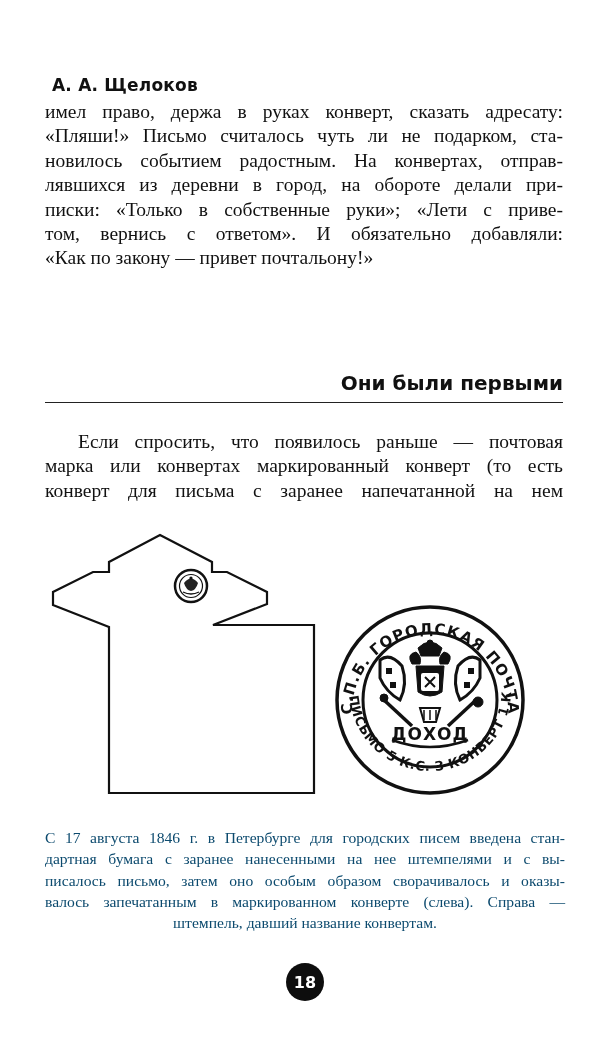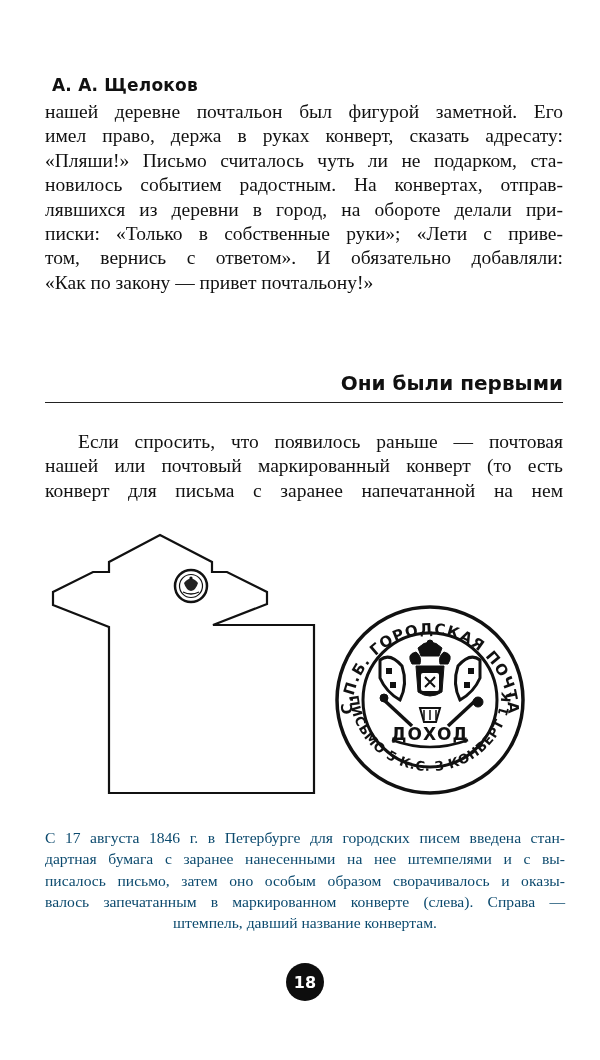--- a/index.html
+++ b/index.html
@@ -43,36 +43,35 @@
   }
 </style>
 </head>
 <body>
 
 <div class="page">
 
   <div class="running-head">А. А. Щелоков</div>
 
   <div class="para p1">
-    <span class="ln">нашей деревне почтальон был фигурой заметной. Его</span>
     <span class="ln">имел право, держа в руках конверт, сказать адресату:</span>
     <span class="ln">«Пляши!» Письмо считалось чуть ли не подарком, ста-</span>
     <span class="ln">новилось событием радостным. На конвертах, отправ-</span>
     <span class="ln">лявшихся из деревни в город, на обороте делали при-</span>
     <span class="ln">писки: «Только в собственные руки»; «Лети с приве-</span>
     <span class="ln">том, вернись с ответом». И обязательно добавляли:</span>
     <span class="ln last">«Как по закону — привет почтальону!»</span>
   </div>
 
   <div class="section-title">Они были первыми</div>
   <div class="rule"></div>
 
   <div class="para p2">
     <span class="ln indent">Если спросить, что появилось раньше — почтовая</span>
-    <span class="ln">нашей или почтовый маркированный конверт (то есть</span>
+    <span class="ln">марка или конвертах маркированный конверт (то есть</span>
     <span class="ln">конверт для письма с заранее напечатанной на нем</span>
   </div>
 
   <div class="figure">
     <svg width="600" height="290" viewBox="0 520 600 290" xmlns="http://www.w3.org/2000/svg">
 
       <g>
         <polygon points="160,535 212,562 212,572 227,572 267,592 267,604 213,625 314,625 314,793 109,793 109,627 53,605 53,592 93,572 109,572 109,562" fill="#fff" stroke="#111" stroke-width="2.2" stroke-linejoin="miter"></polygon>
 
         <g>

